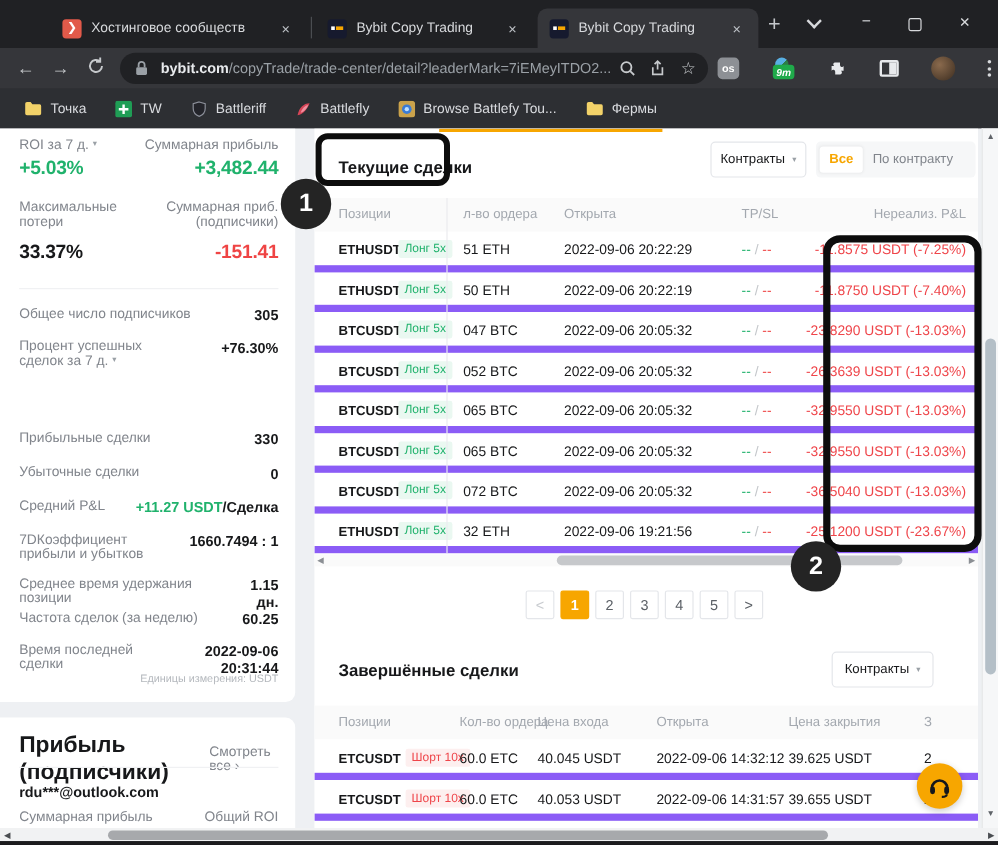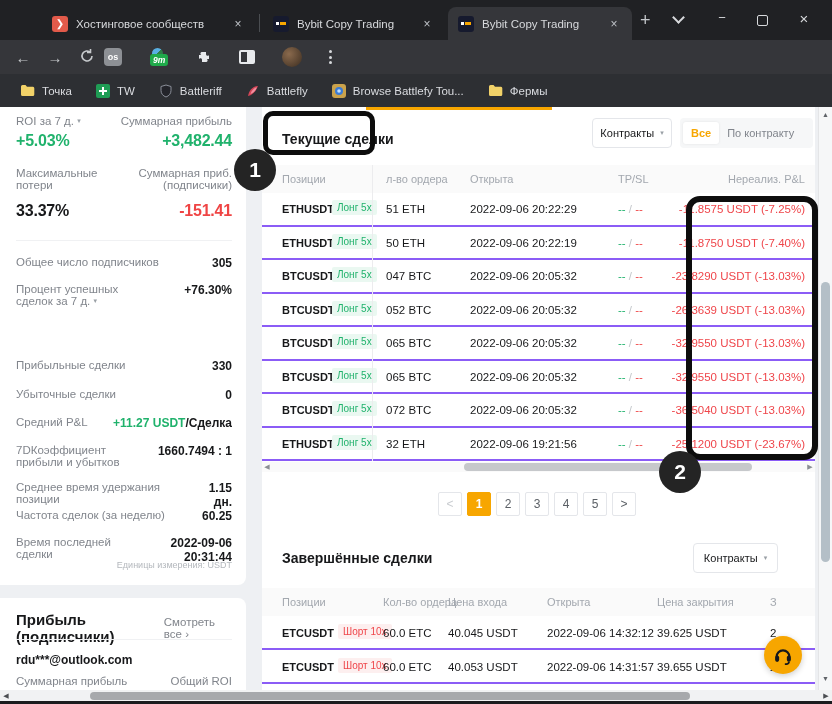--- a/index.html
+++ b/index.html
@@ -57,21 +57,21 @@
   .divider{position:absolute;left:16px;right:14px;height:1px;background:#f0f1f3;}
   
   .orangeline{position:absolute;left:104px;top:0;width:186px;height:3px;background:#f7a600;}
   .sec-title{font-size:14px;font-weight:bold;color:#17181a;}
   .btn{position:absolute;height:30px;background:#fff;border:1px solid #e4e6ea;border-radius:4px;font-size:11px;color:#17181a;display:flex;align-items:center;justify-content:center;gap:6px;}
   .seg{position:absolute;background:#f6f7f8;border-radius:4px;height:30px;display:flex;align-items:center;padding:3px;}
   .seg .on{background:#fff;color:#f7a600;font-size:11px;font-weight:bold;border-radius:3px;padding:5px 8px;box-shadow:0 0 3px rgba(0,0,0,.08);}
   .seg .off{color:#81858c;font-size:11px;padding:5px 8px;white-space:nowrap;}
   .thead{position:absolute;left:0;width:553px;height:28px;background:#fafafa;font-size:11px;color:#a3a8af;}
   .thead span,.trow span{position:absolute;white-space:nowrap;}
-  .trow{position:relative;height:33.5px;border-bottom:2px solid #8b5cf6;font-size:11.5px;color:#17181a;}
+  .trow{position:relative;height:33.5px;border-bottom:6px solid #8b5cf6;font-size:11.5px;color:#17181a;}
   .c-sym{left:20px;font-weight:bold;font-size:11px;}
   .c-badge{left:70px;}
   .c-qty{left:124px;}
   .c-open{left:208px;}
   .c-tpsl{left:356px;}
   .c-pnl{right:10px;color:#ef454a;}
   .badge{font-size:10px;border-radius:2px;padding:2px 5px;}
   .badge.long{color:#20b26c;background:#eaf8f1;}
   .badge.short{color:#ef454a;background:#fdefef;}
   .vline{position:absolute;left:110px;top:58px;width:1px;height:296px;background:#ececee;}
@@ -141,20 +141,36 @@
   </div>
 
   <div class="toolbar">
     <span class="navic">←</span>
     <span class="navic">→</span>
     <span class="navic">
       <svg class="icon16" viewBox="0 0 16 16">
           <path d="M13 8a5 5 0 1 1-1.5-3.6M11.5 1v3.5H8" fill="none" stroke="#c6c9cc" stroke-width="1.6"></path>
         </svg>
     </span>
+    <div class="omnibox">
+      <svg class="icon16" style="margin-right:8px" viewBox="0 0 16 16">
+          <rect x="3.5" y="7" width="9" height="6.5" rx="1.2" fill="#9aa0a6"></rect>
+          <path d="M5.5 7V5a2.5 2.5 0 0 1 5 0v2" fill="none" stroke="#9aa0a6" stroke-width="1.5"></path>
+        </svg>
+      <span class="url"><b>bybit.com</b><span>/copyTrade/trade-center/detail?leaderMark=7iEMeyITDO2...</span></span>
+      <svg class="icon16" style="margin-left:6px" viewBox="0 0 16 16">
+          <circle cx="7" cy="7" r="4.2" fill="none" stroke="#c6c9cc" stroke-width="1.5"></circle>
+          <path d="M10.2 10.2 L13.5 13.5" stroke="#c6c9cc" stroke-width="1.5"></path>
+        </svg>
+      <svg class="icon16" style="margin-left:10px" viewBox="0 0 16 16">
+          <path d="M3 7v6h8V7" fill="none" stroke="#c6c9cc" stroke-width="1.4"></path>
+          <path d="M7 9V2M4.5 4.5 7 2l2.5 2.5" fill="none" stroke="#c6c9cc" stroke-width="1.4"></path>
+        </svg>
+      <span style="color:#c6c9cc;font-size:14px;margin-left:10px;">☆</span>
+    </div>
     <div class="extras">
       <span class="ext-os">os</span>
       <span class="ext-4m">
           <i class="globe"></i>
           <i class="bdg">9m</i>
         </span>
       <svg class="icon16" viewBox="0 0 16 16">
           <path d="M6 3h4v2.2a1.6 1.6 0 0 0 3 .8h0V10h-2.2a1.6 1.6 0 0 1-.8 3H6v-2.2a1.6 1.6 0 0 0-3-.8V6h2.2A1.6 1.6 0 0 1 6 3z" fill="#e8eaed"></path>
         </svg>
       <span class="splitbox">
@@ -269,21 +285,21 @@
         <span class="lab">Время последней сделки</span>
         <span class="sval">2022-09-06 20:31:44</span>
       </div>
       <div class="srow" style="top:453px;justify-content:flex-end;">
         <span style="font-size:9px;color:#b4b8bd;">Единицы измерения: USDT</span>
       </div>
     </div>
 
     <div class="card side2">
       <div class="srow" style="top:13px;align-items:center;">
-        <span style="font-size:15px;font-weight:bold;color:#17181a;">Прибыль (подписчики)</span>
+        <span style="font-size:19px;font-weight:bold;color:#17181a;">Прибыль (подписчики)</span>
         <span style="font-size:11.5px;color:#81858c;"><span>Смотреть все</span> <span>›</span></span>
       </div>
       <div class="divider" style="top:41px;"></div>
       <div class="srow" style="top:55px;">
         <span style="font-size:12px;font-weight:bold;color:#17181a;">rdu***@outlook.com</span>
       </div>
       <div class="srow" style="top:77px;">
         <span class="lab">Суммарная прибыль</span>
         <span class="lab">Общий ROI</span>
       </div>

